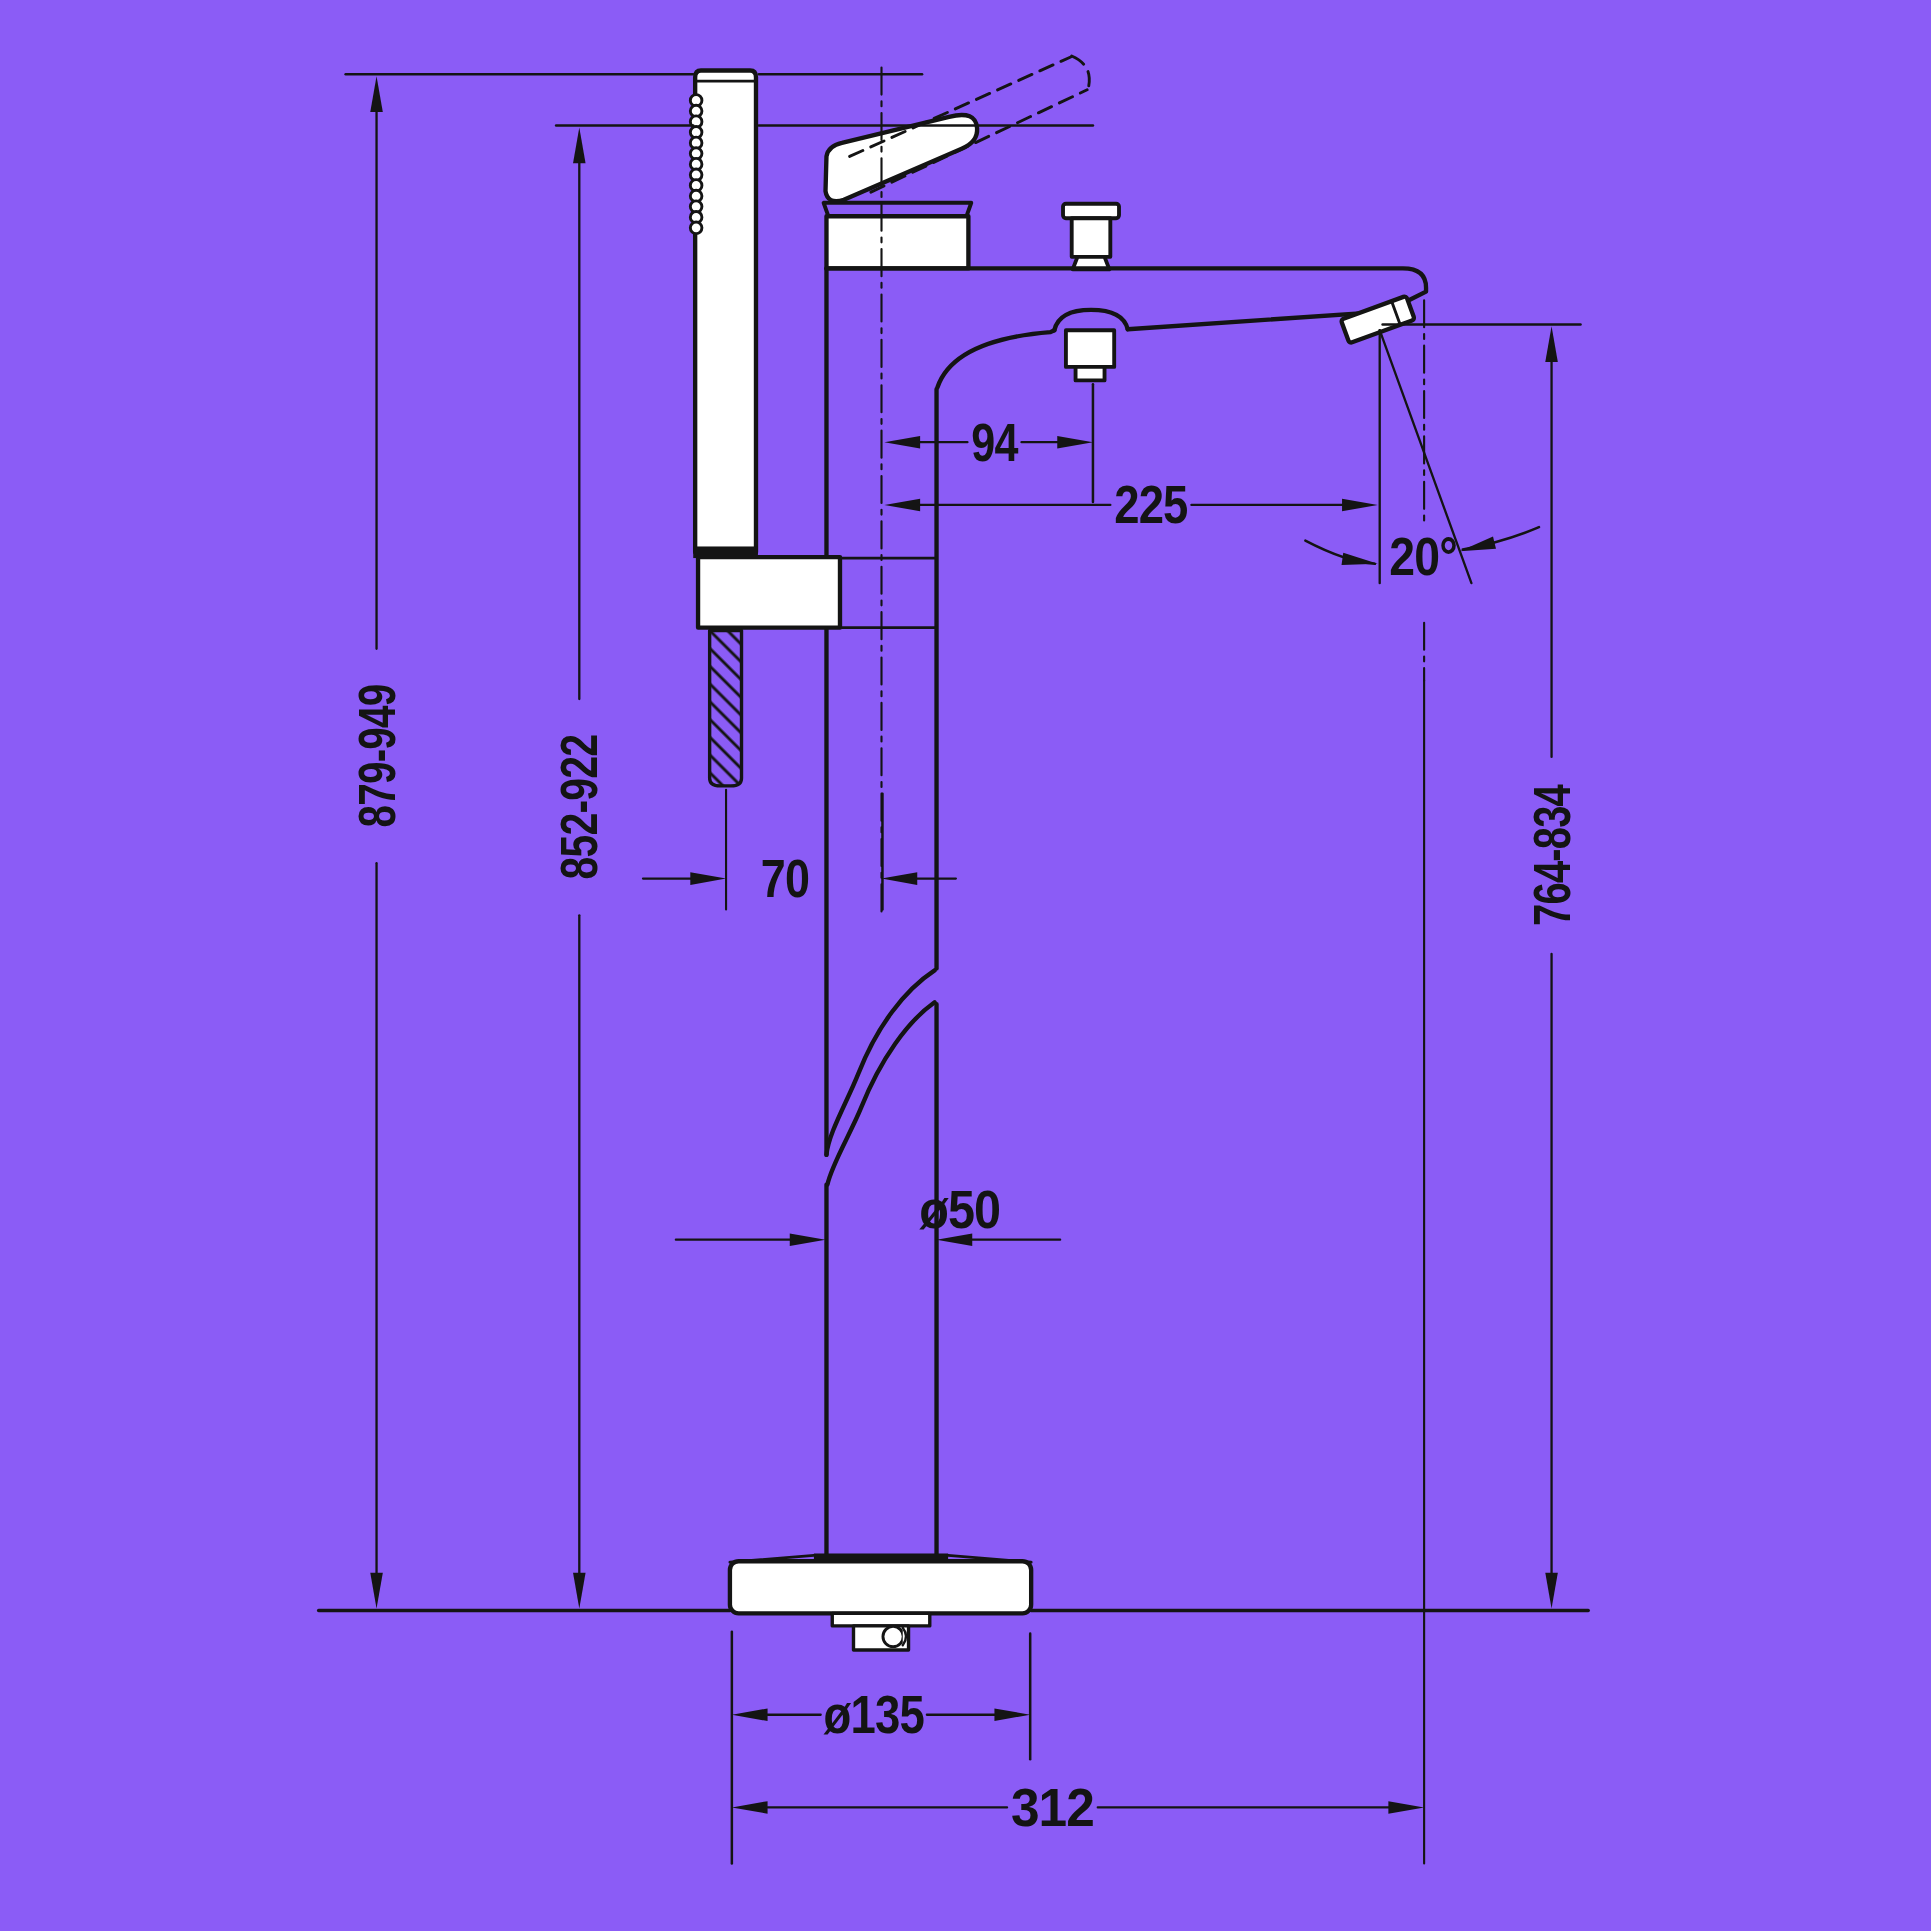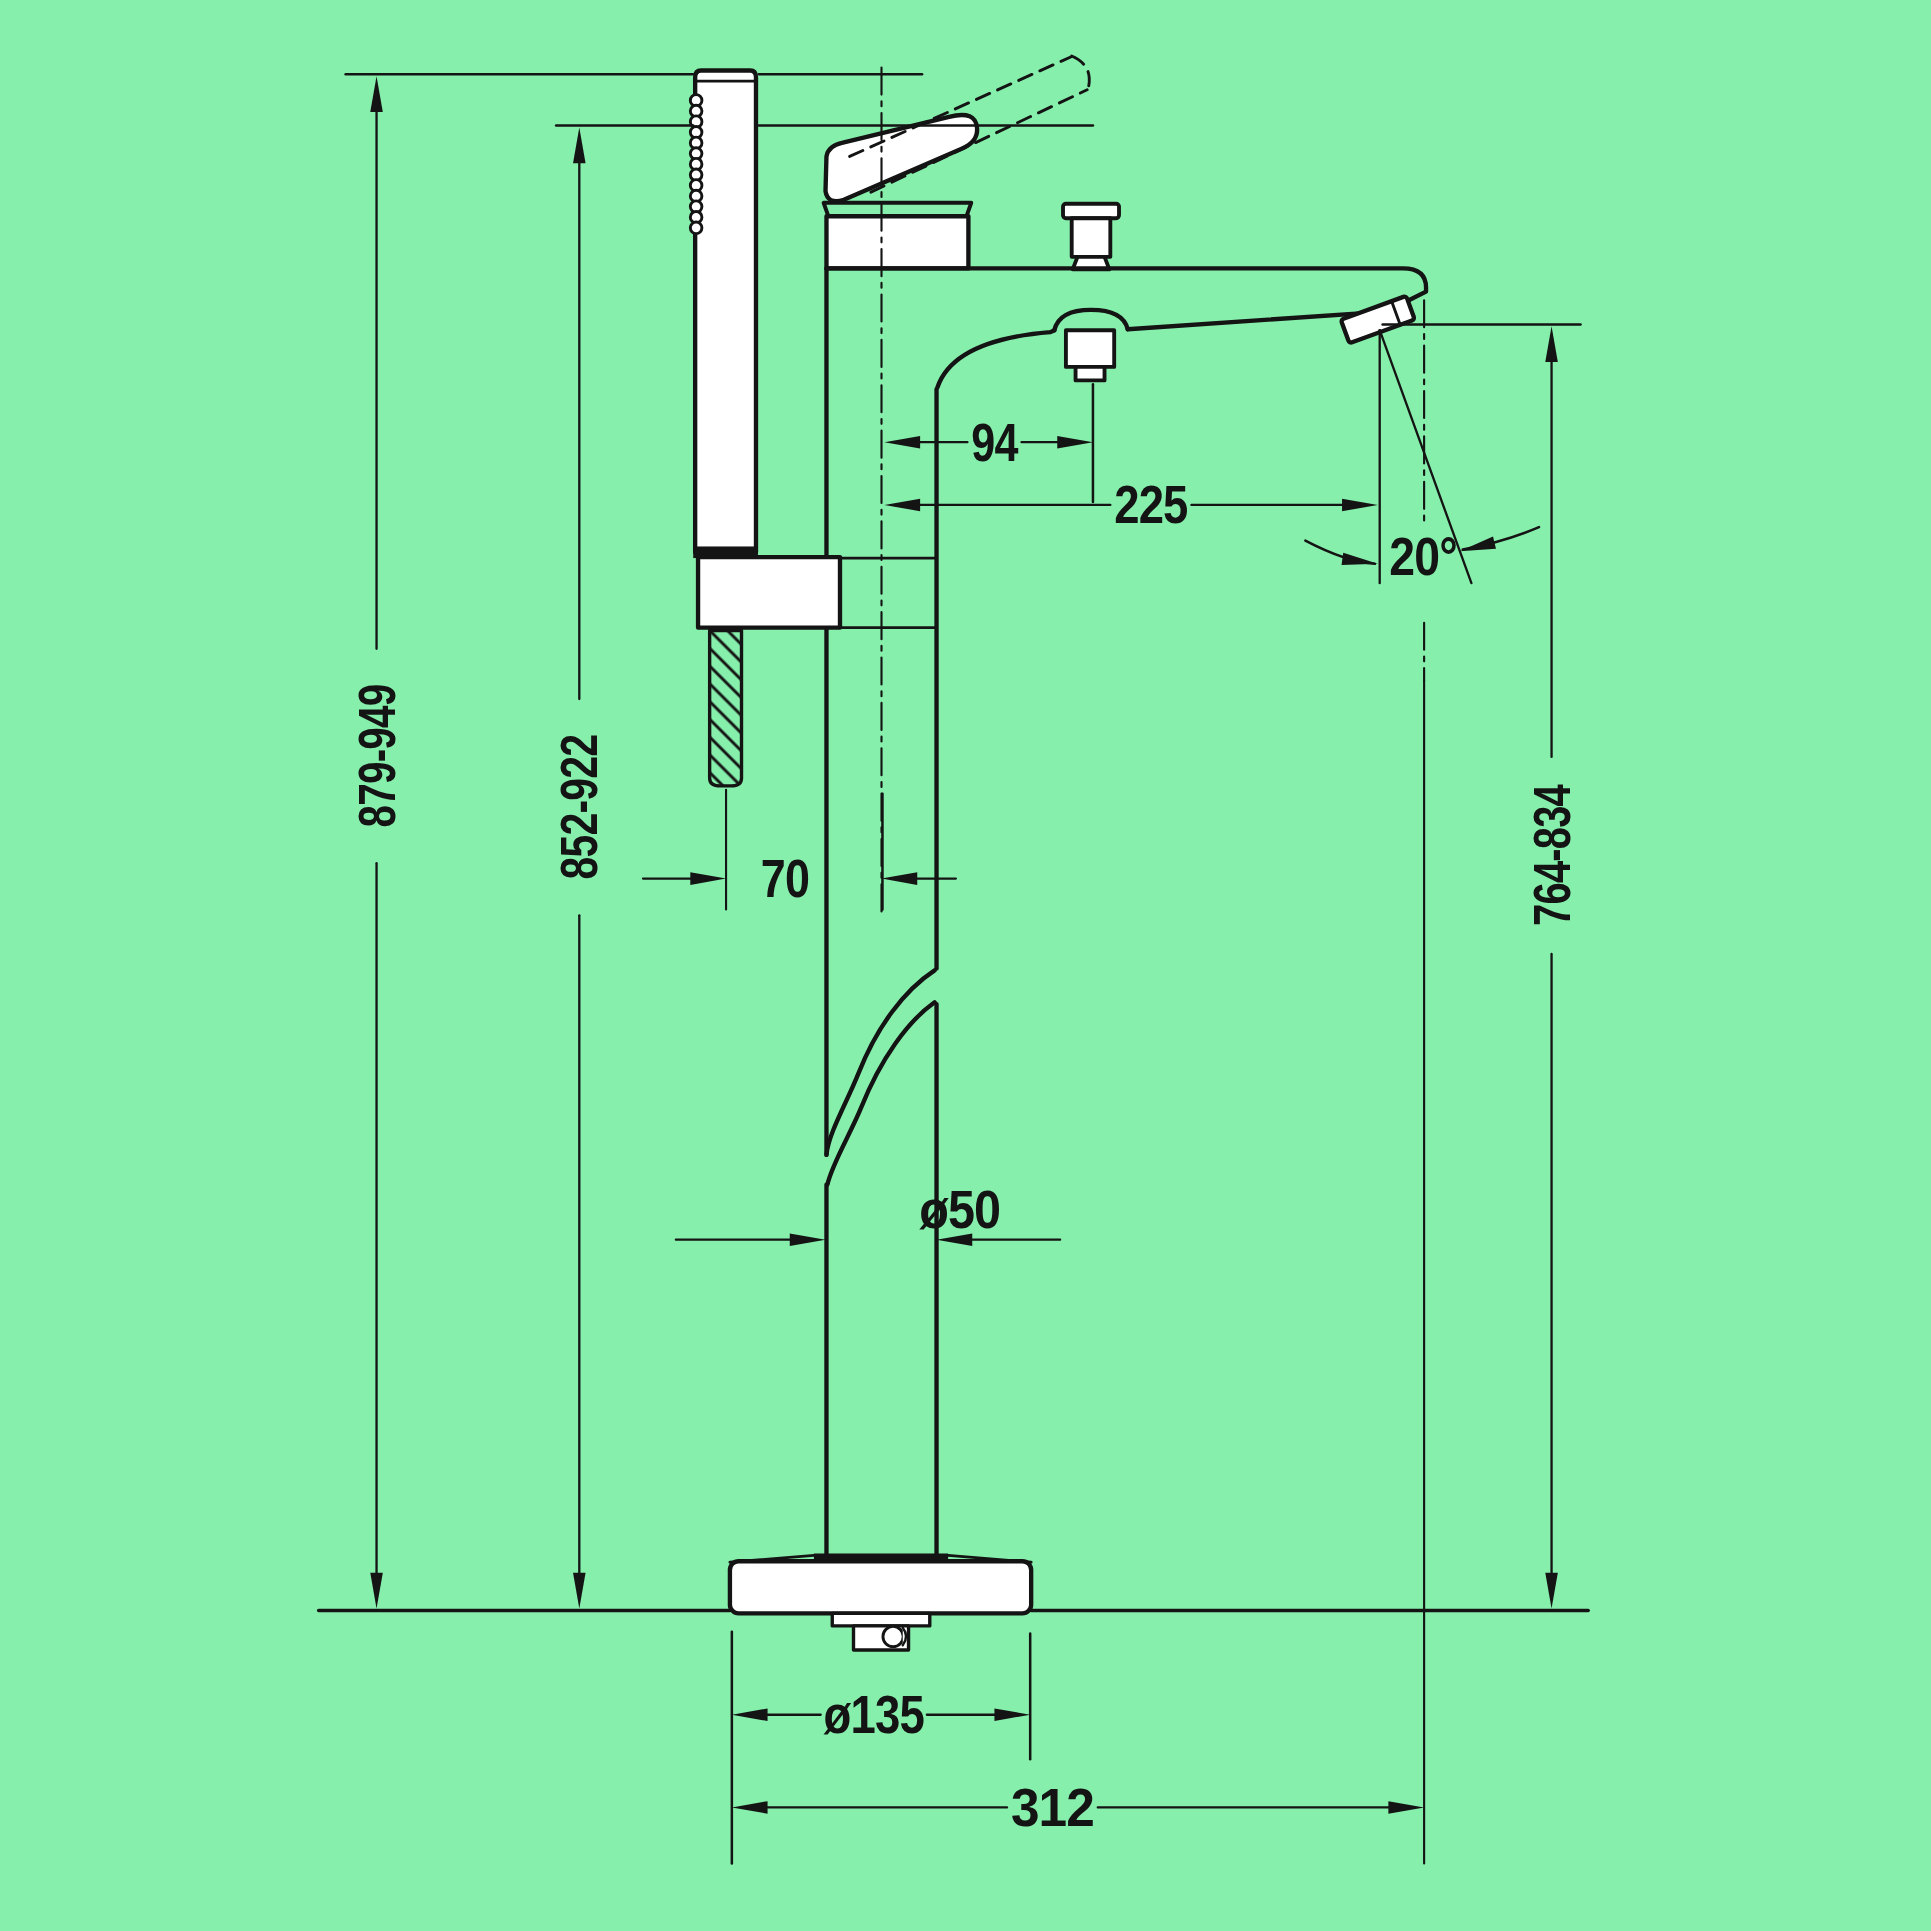--- a/index.html
+++ b/index.html
@@ -1,16 +1,16 @@
 <!DOCTYPE html>
 <html><head>
 <meta charset="utf-8">
 <style>
   html,body{margin:0;padding:0;background:#ffffff;}
-  .stage{position:relative;width:1931px;height:1931px;background:#86efac;overflow:hidden;}
+  .stage{position:relative;width:1931px;height:1931px;background:#8b5cf6;overflow:hidden;}
   svg{display:block;}
   text{font-family:"Liberation Sans","DejaVu Sans",sans-serif;font-weight:bold;fill:#141414;}
   .dim-label{font-size:56px;letter-spacing:-1px;}
   .dim-label-v{font-size:54px;letter-spacing:-1px;}
 </style>
 </head>
 <body>
 
 <div class="stage">
 <svg width="1931" height="1931" viewBox="0 0 2000 2000">

